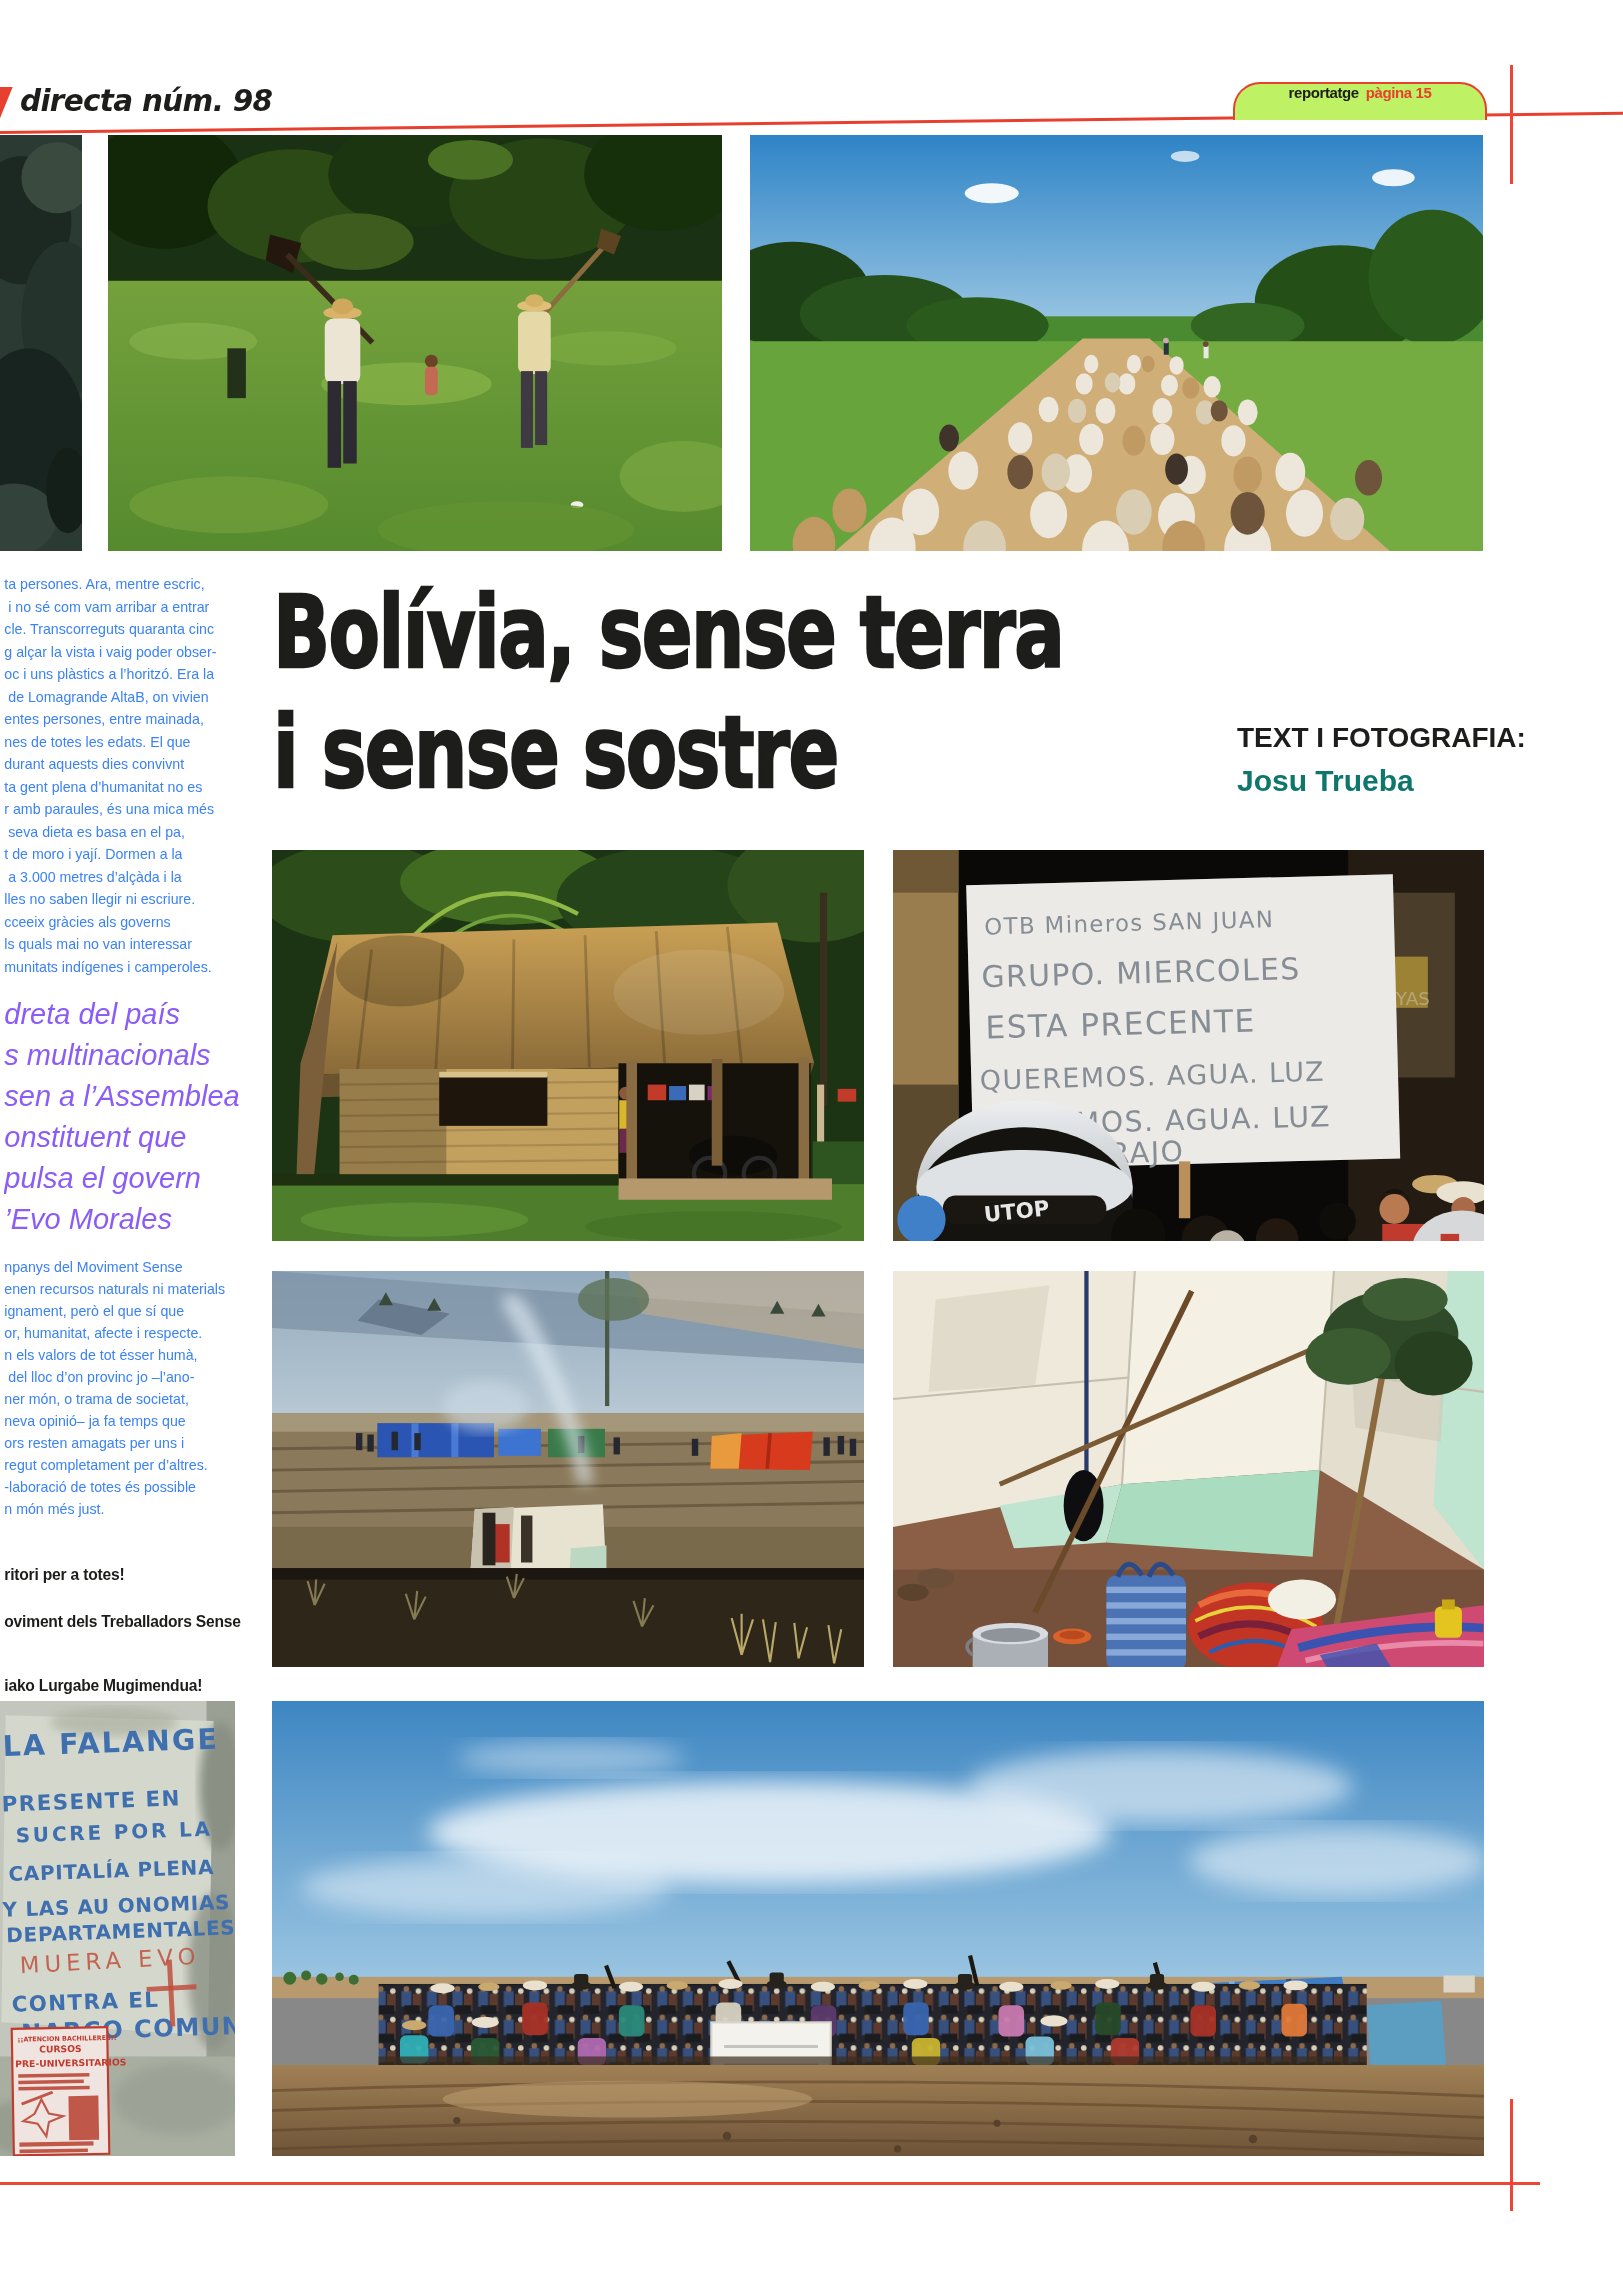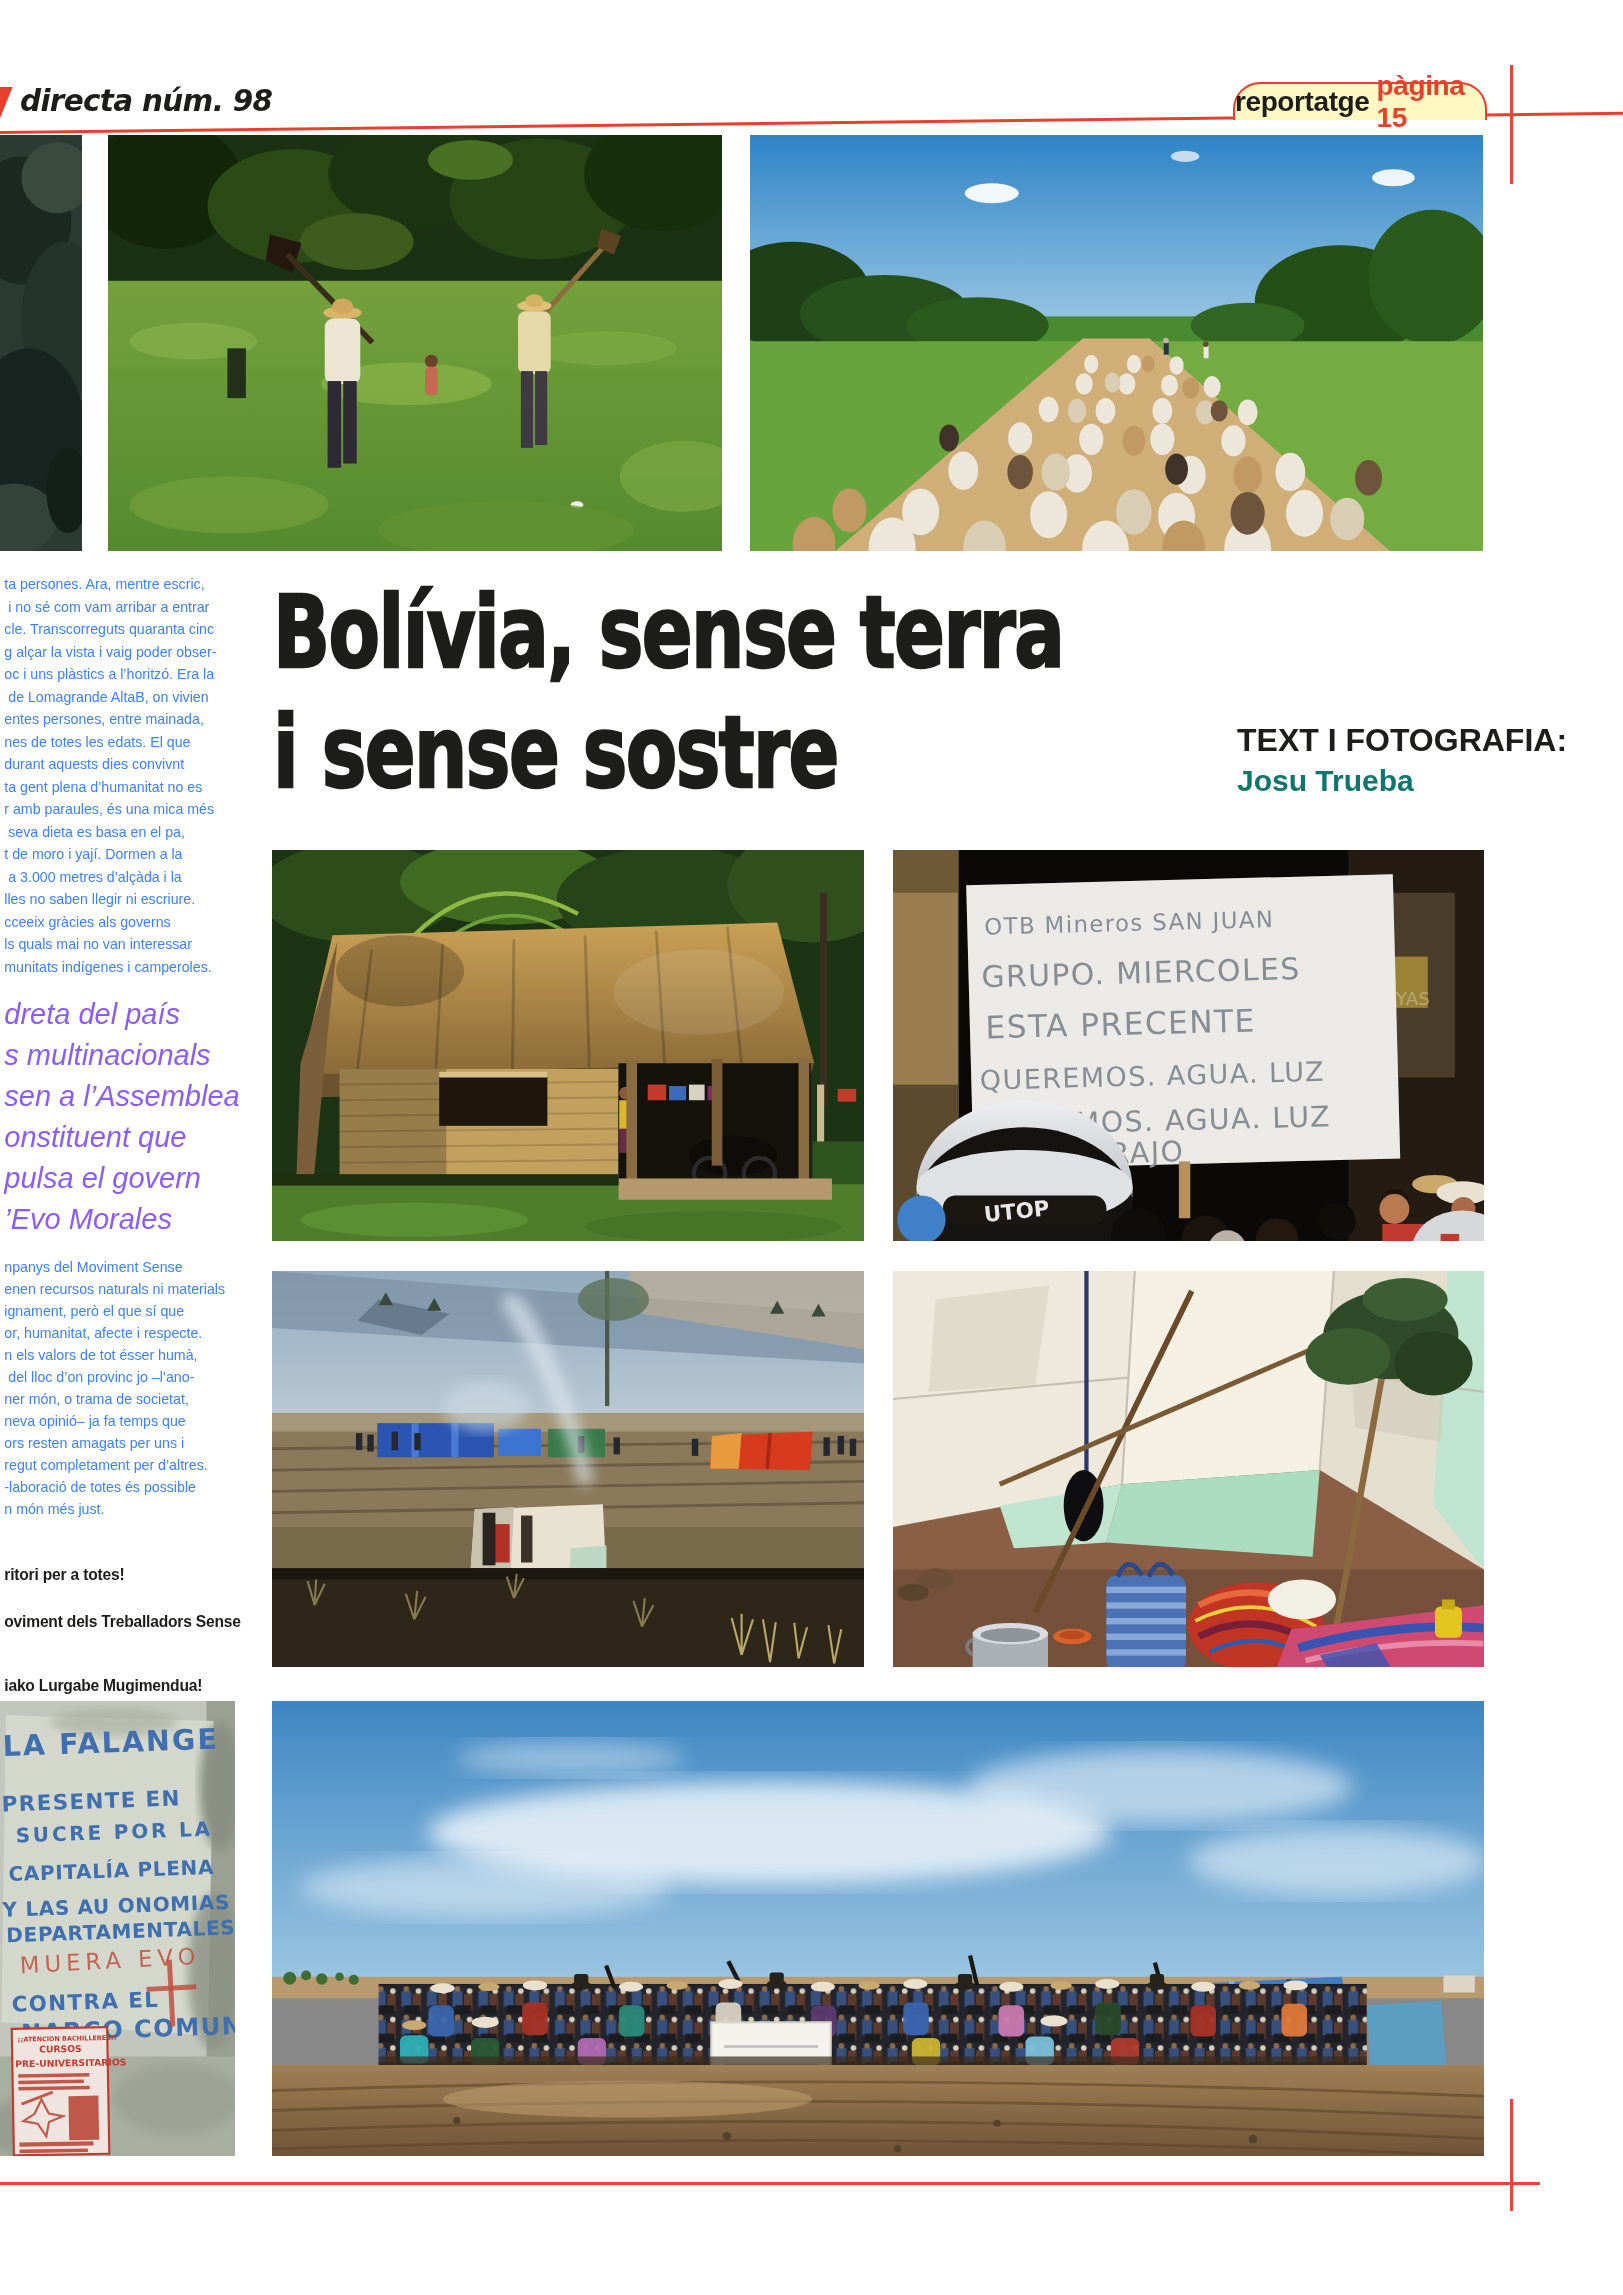--- a/index.html
+++ b/index.html
@@ -10,30 +10,30 @@
   .abs{position:absolute;}
   .photo{position:absolute;overflow:hidden;background:#888;}
   .photo svg{display:block;width:100%;height:100%;}
   
   .masthead{left:20px;top:82px;font:italic 700 31px "DejaVu Sans",sans-serif;
     color:#1d1d1b;letter-spacing:-0.7px;transform:scaleX(.95);transform-origin:left top;white-space:pre;}
   .red-slash{left:-7.1px;top:87px;width:12.8px;height:33px;background:#e8402f;transform:skewX(-22deg);}
   .topline{left:0;top:131px;width:1628px;height:2.8px;background:#e8402f;
     transform:rotate(-0.68deg);transform-origin:left center;}
   .tab{left:1233px;top:82px;width:250px;height:36px;border:2.8px solid #e8402f;border-bottom:none;
-    border-radius:27px 27px 0 0;background:#fef9c3;display:flex;align-items:center;justify-content:center;
-    gap:7.1px;font-weight:700;font-size:28px;letter-spacing:-0.4px;}
+    border-radius:27px 27px 0 0;background:#bef264;display:flex;justify-content:center;
+    gap:7.1px;font-weight:700;font-size:15px;letter-spacing:-0.4px;}
   .tab .sec{color:#1d1d1b;} .tab .pg{color:#e8402f;}
   .cropv{width:2.8px;background:#f04438;} .croph{height:2.8px;background:#f04438;}
   
   .hl{left:273px;top:583px;font-family:"DejaVu Sans",sans-serif;font-weight:700;font-size:100px;
     color:#1d1d1b;letter-spacing:-2.1px;white-space:pre;transform:scaleX(.75);transform-origin:left top;
     -webkit-text-stroke:2.5px #1d1d1b;line-height:100px;}
   .hl2{top:703px;}
-  .credit{left:1237px;top:722px;font-weight:700;font-size:32px;color:#1d1d1b;white-space:pre;}
+  .credit{left:1237px;top:722px;font-weight:700;font-size:28px;color:#1d1d1b;white-space:pre;}
   .author{left:1237px;top:752px;font-weight:700;font-size:30px;color:#0f766e;white-space:pre;margin-top:12px;}
   
   .bodycol{left:4.3px;width:247px;font-size:14.2px;line-height:22.5px;white-space:pre;overflow:hidden;color:#3b82f6;}
   .col1{top:573px;height:407px;}
   .col2{top:1256px;height:265px;line-height:22px;}
   .pullquote{left:4.3px;top:994px;width:253px;font:italic 400 29px/41px "Liberation Sans",sans-serif;
     color:#8b5cf6;white-space:pre;overflow:hidden;}
   .slogan{left:4.3px;width:272px;font-weight:700;font-size:15.6px;letter-spacing:-0.2px;white-space:pre;overflow:hidden;color:#1d1d1b;margin-top:36px;}
 </style>
 </head>

